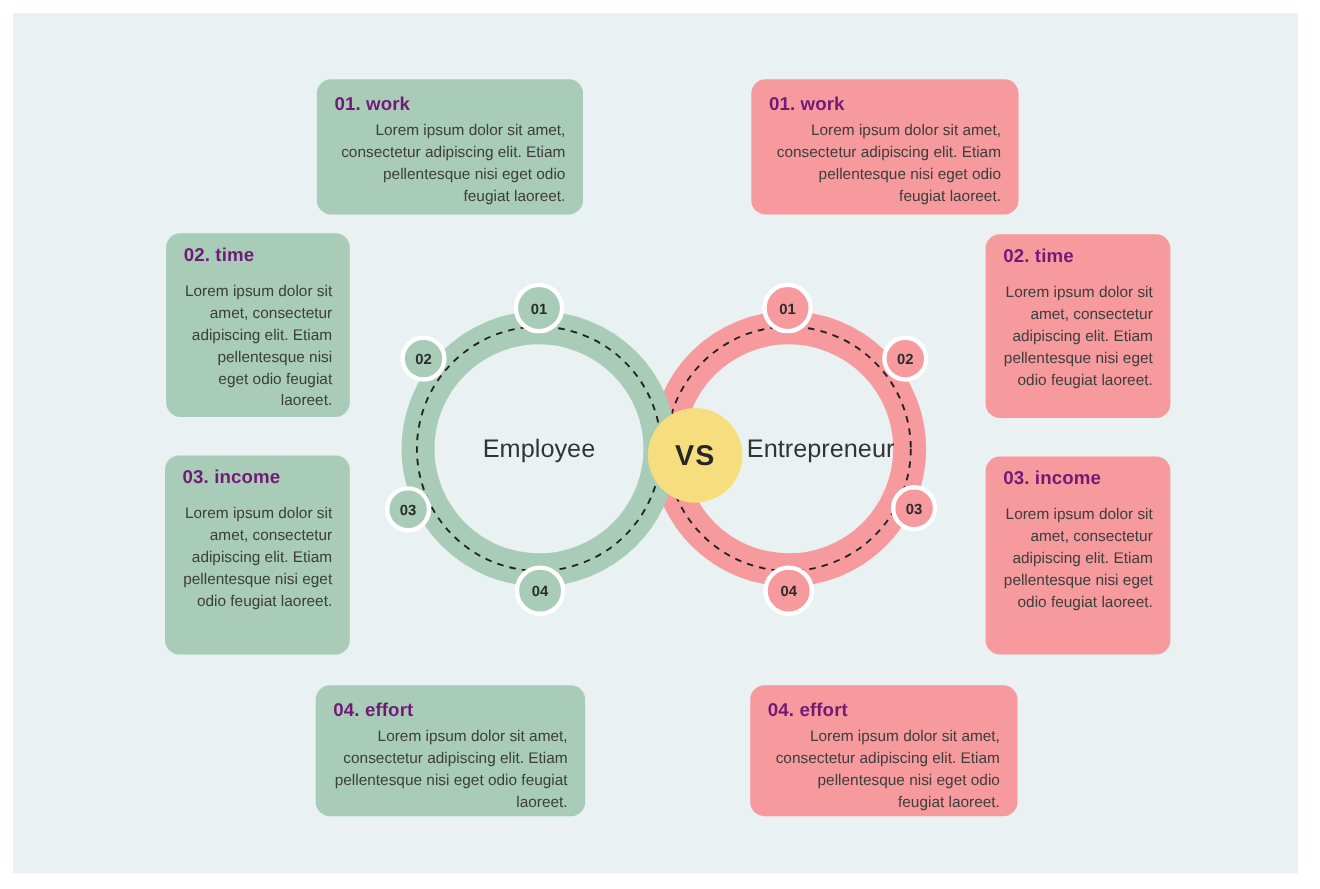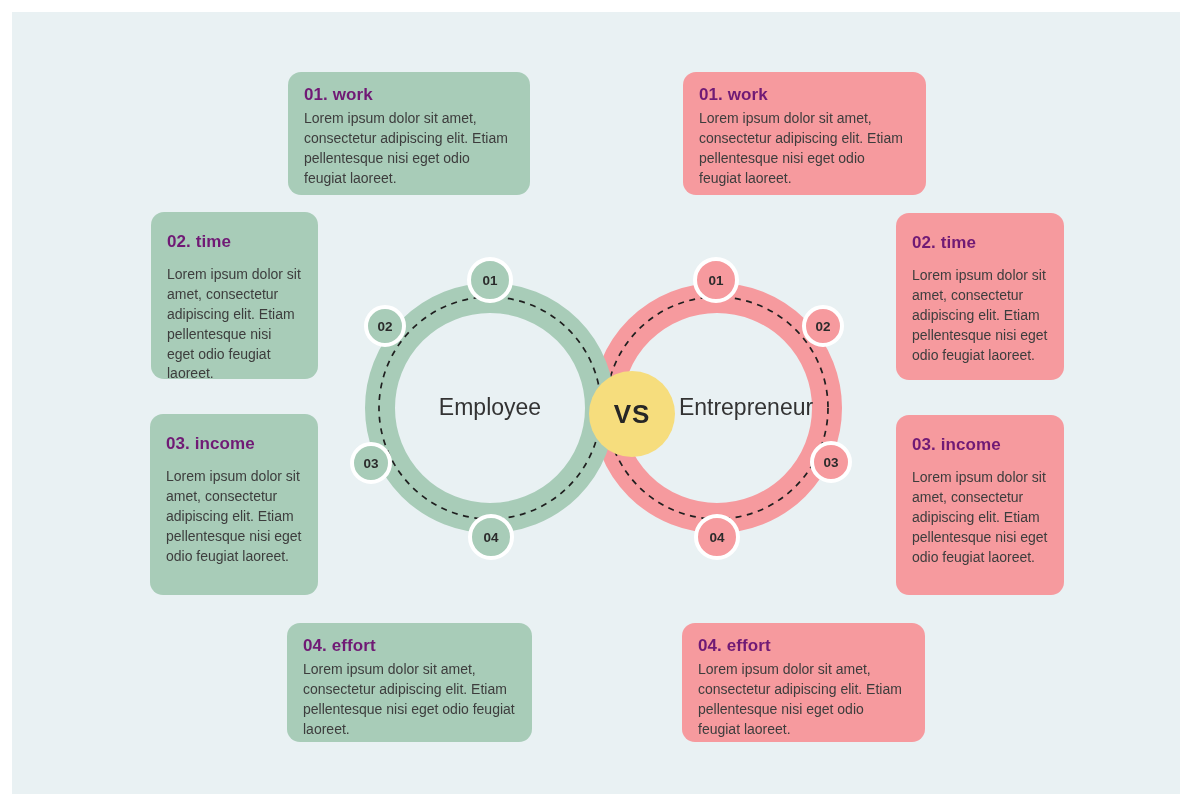--- a/index.html
+++ b/index.html
@@ -72,22 +72,23 @@
     font-size: 17px;
     font-weight: 700;
     color: #701a75;
     margin: 0 0 4px 0;
     letter-spacing: 0.1px;
   }
   .box p {
     font-size: 14px;
     line-height: 1.42;
     color: #3d3d3d;
+    text-align: right;
   }
-  .box.tall { padding: 20px 16px; }
+  .box.tall { padding: 10px 16px; }
   .box.tall h3 { margin-bottom: 13px; }
 </style>
 </head>
 <body>
 
 <div class="stage">
   <div class="panel"></div>
 
   <svg class="diagram-svg" viewBox="0 0 1200 808">
 

